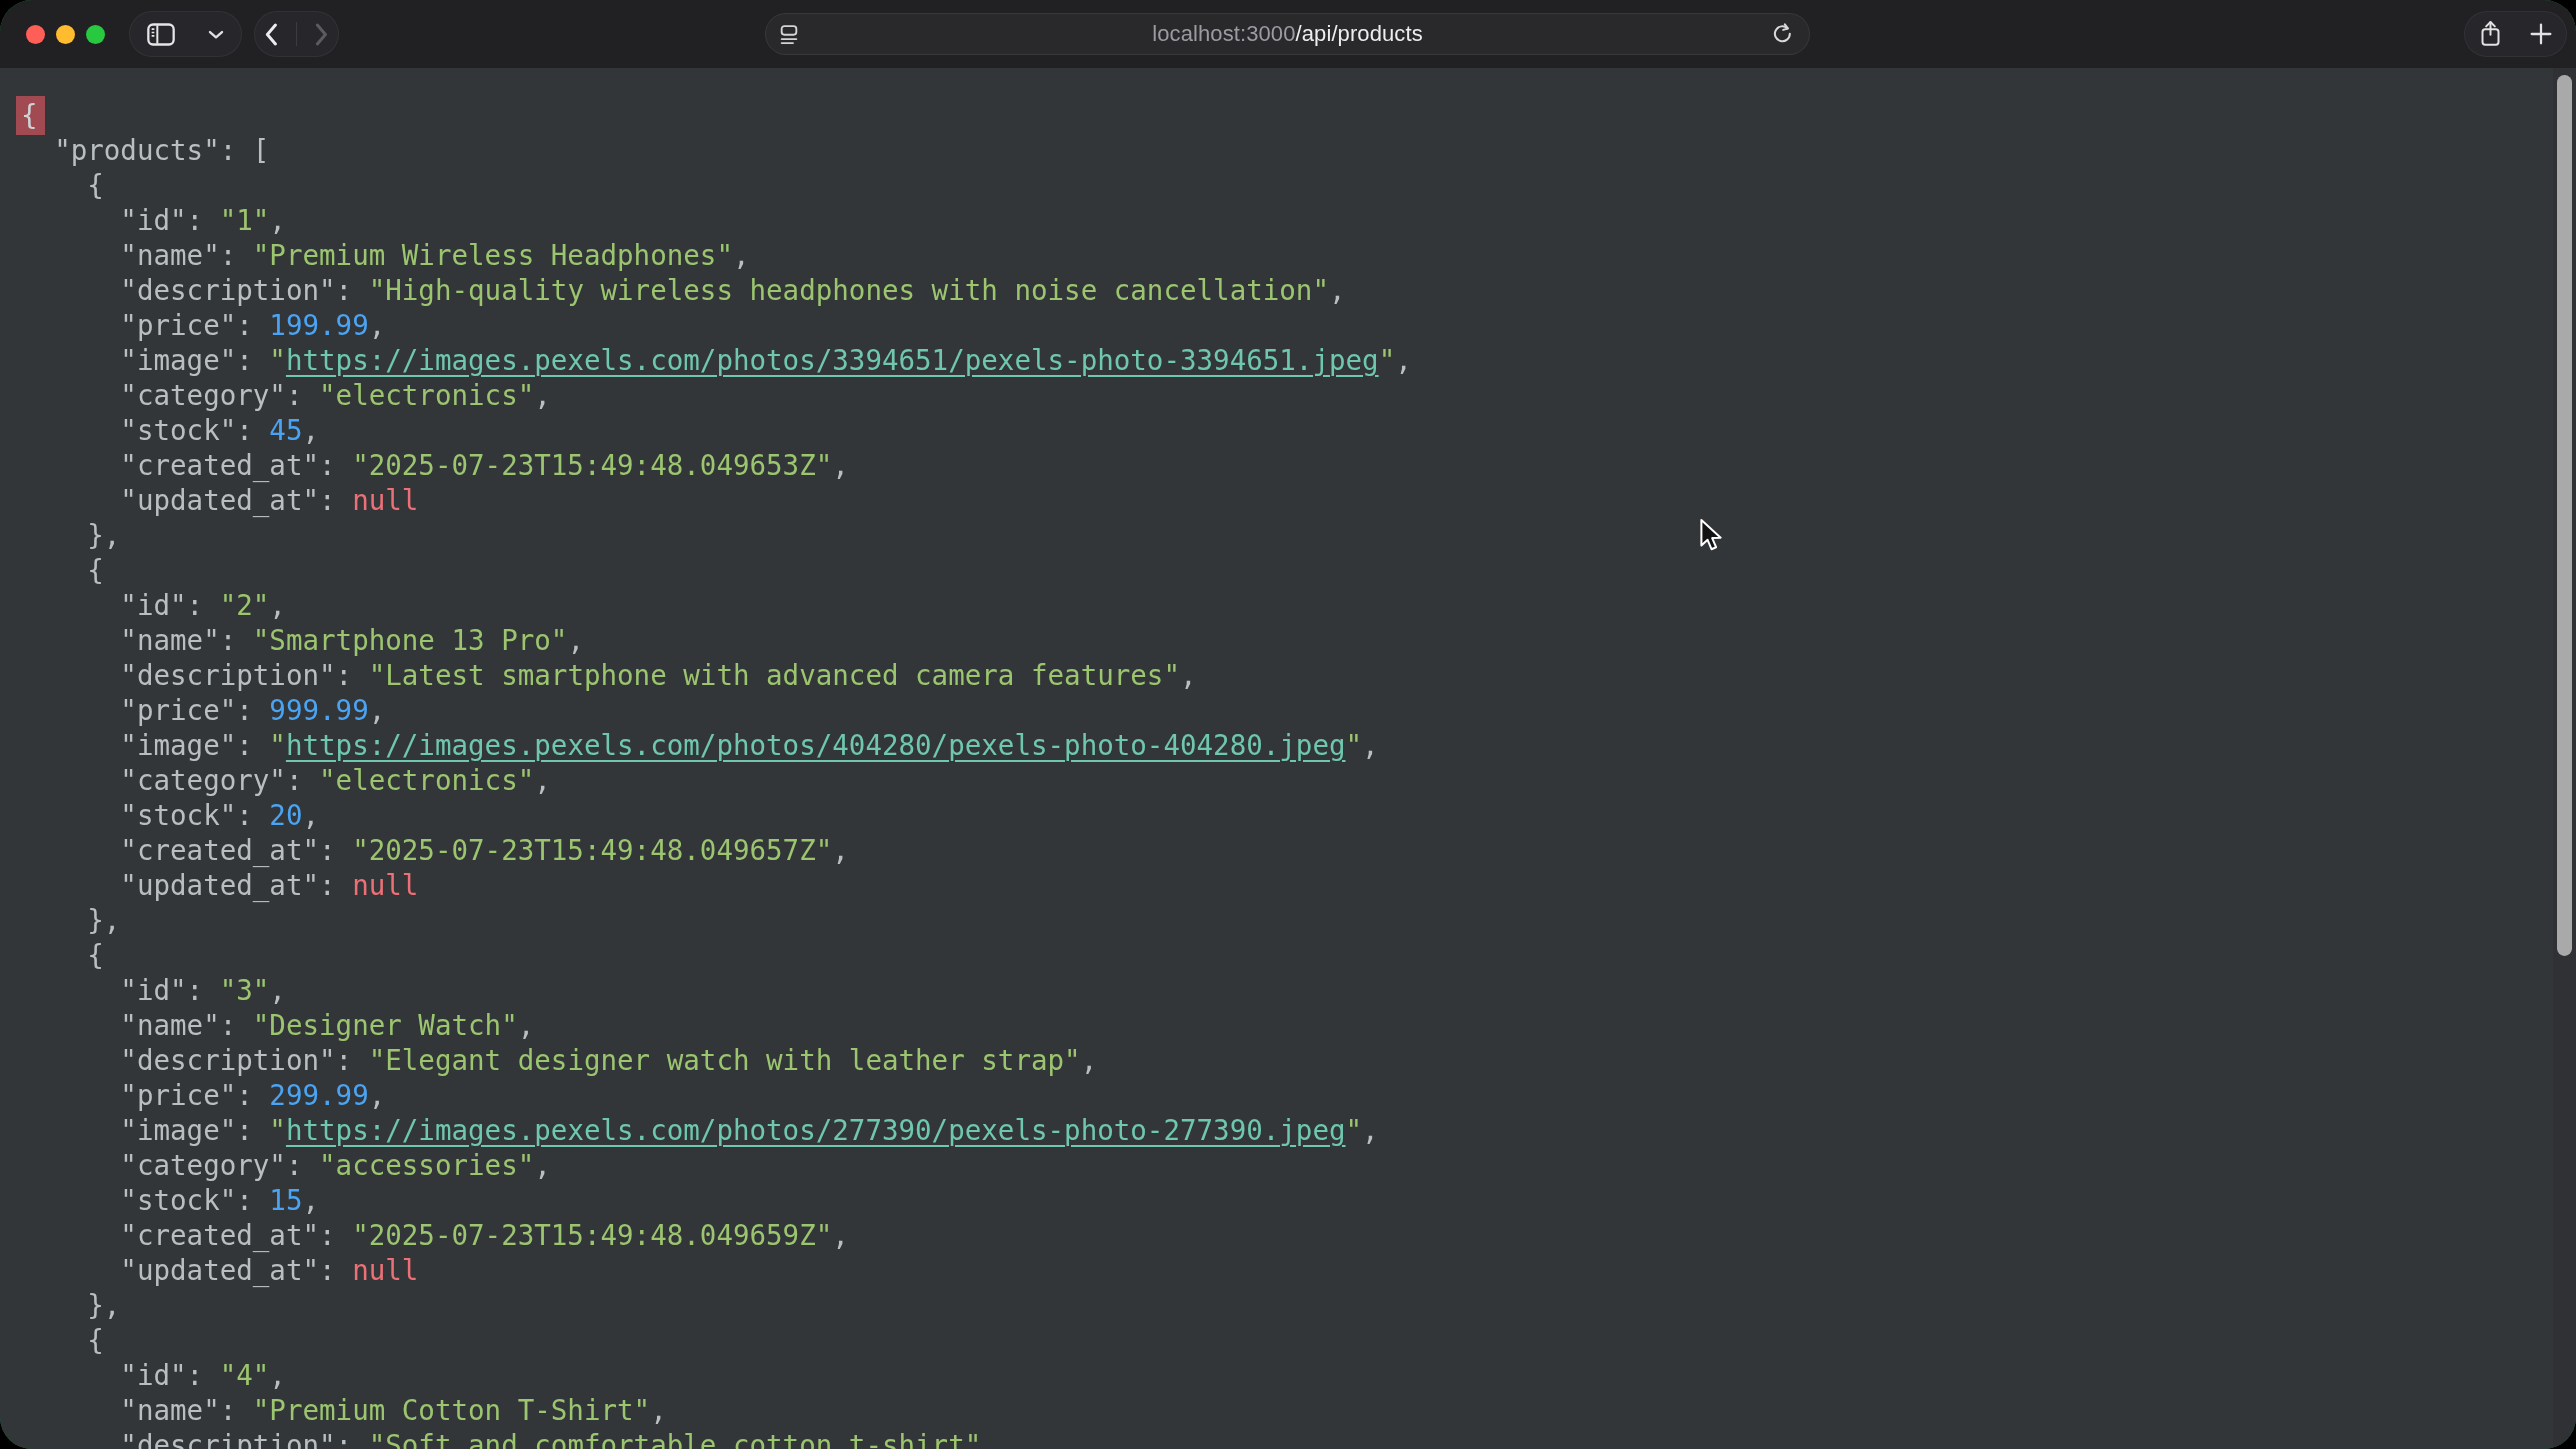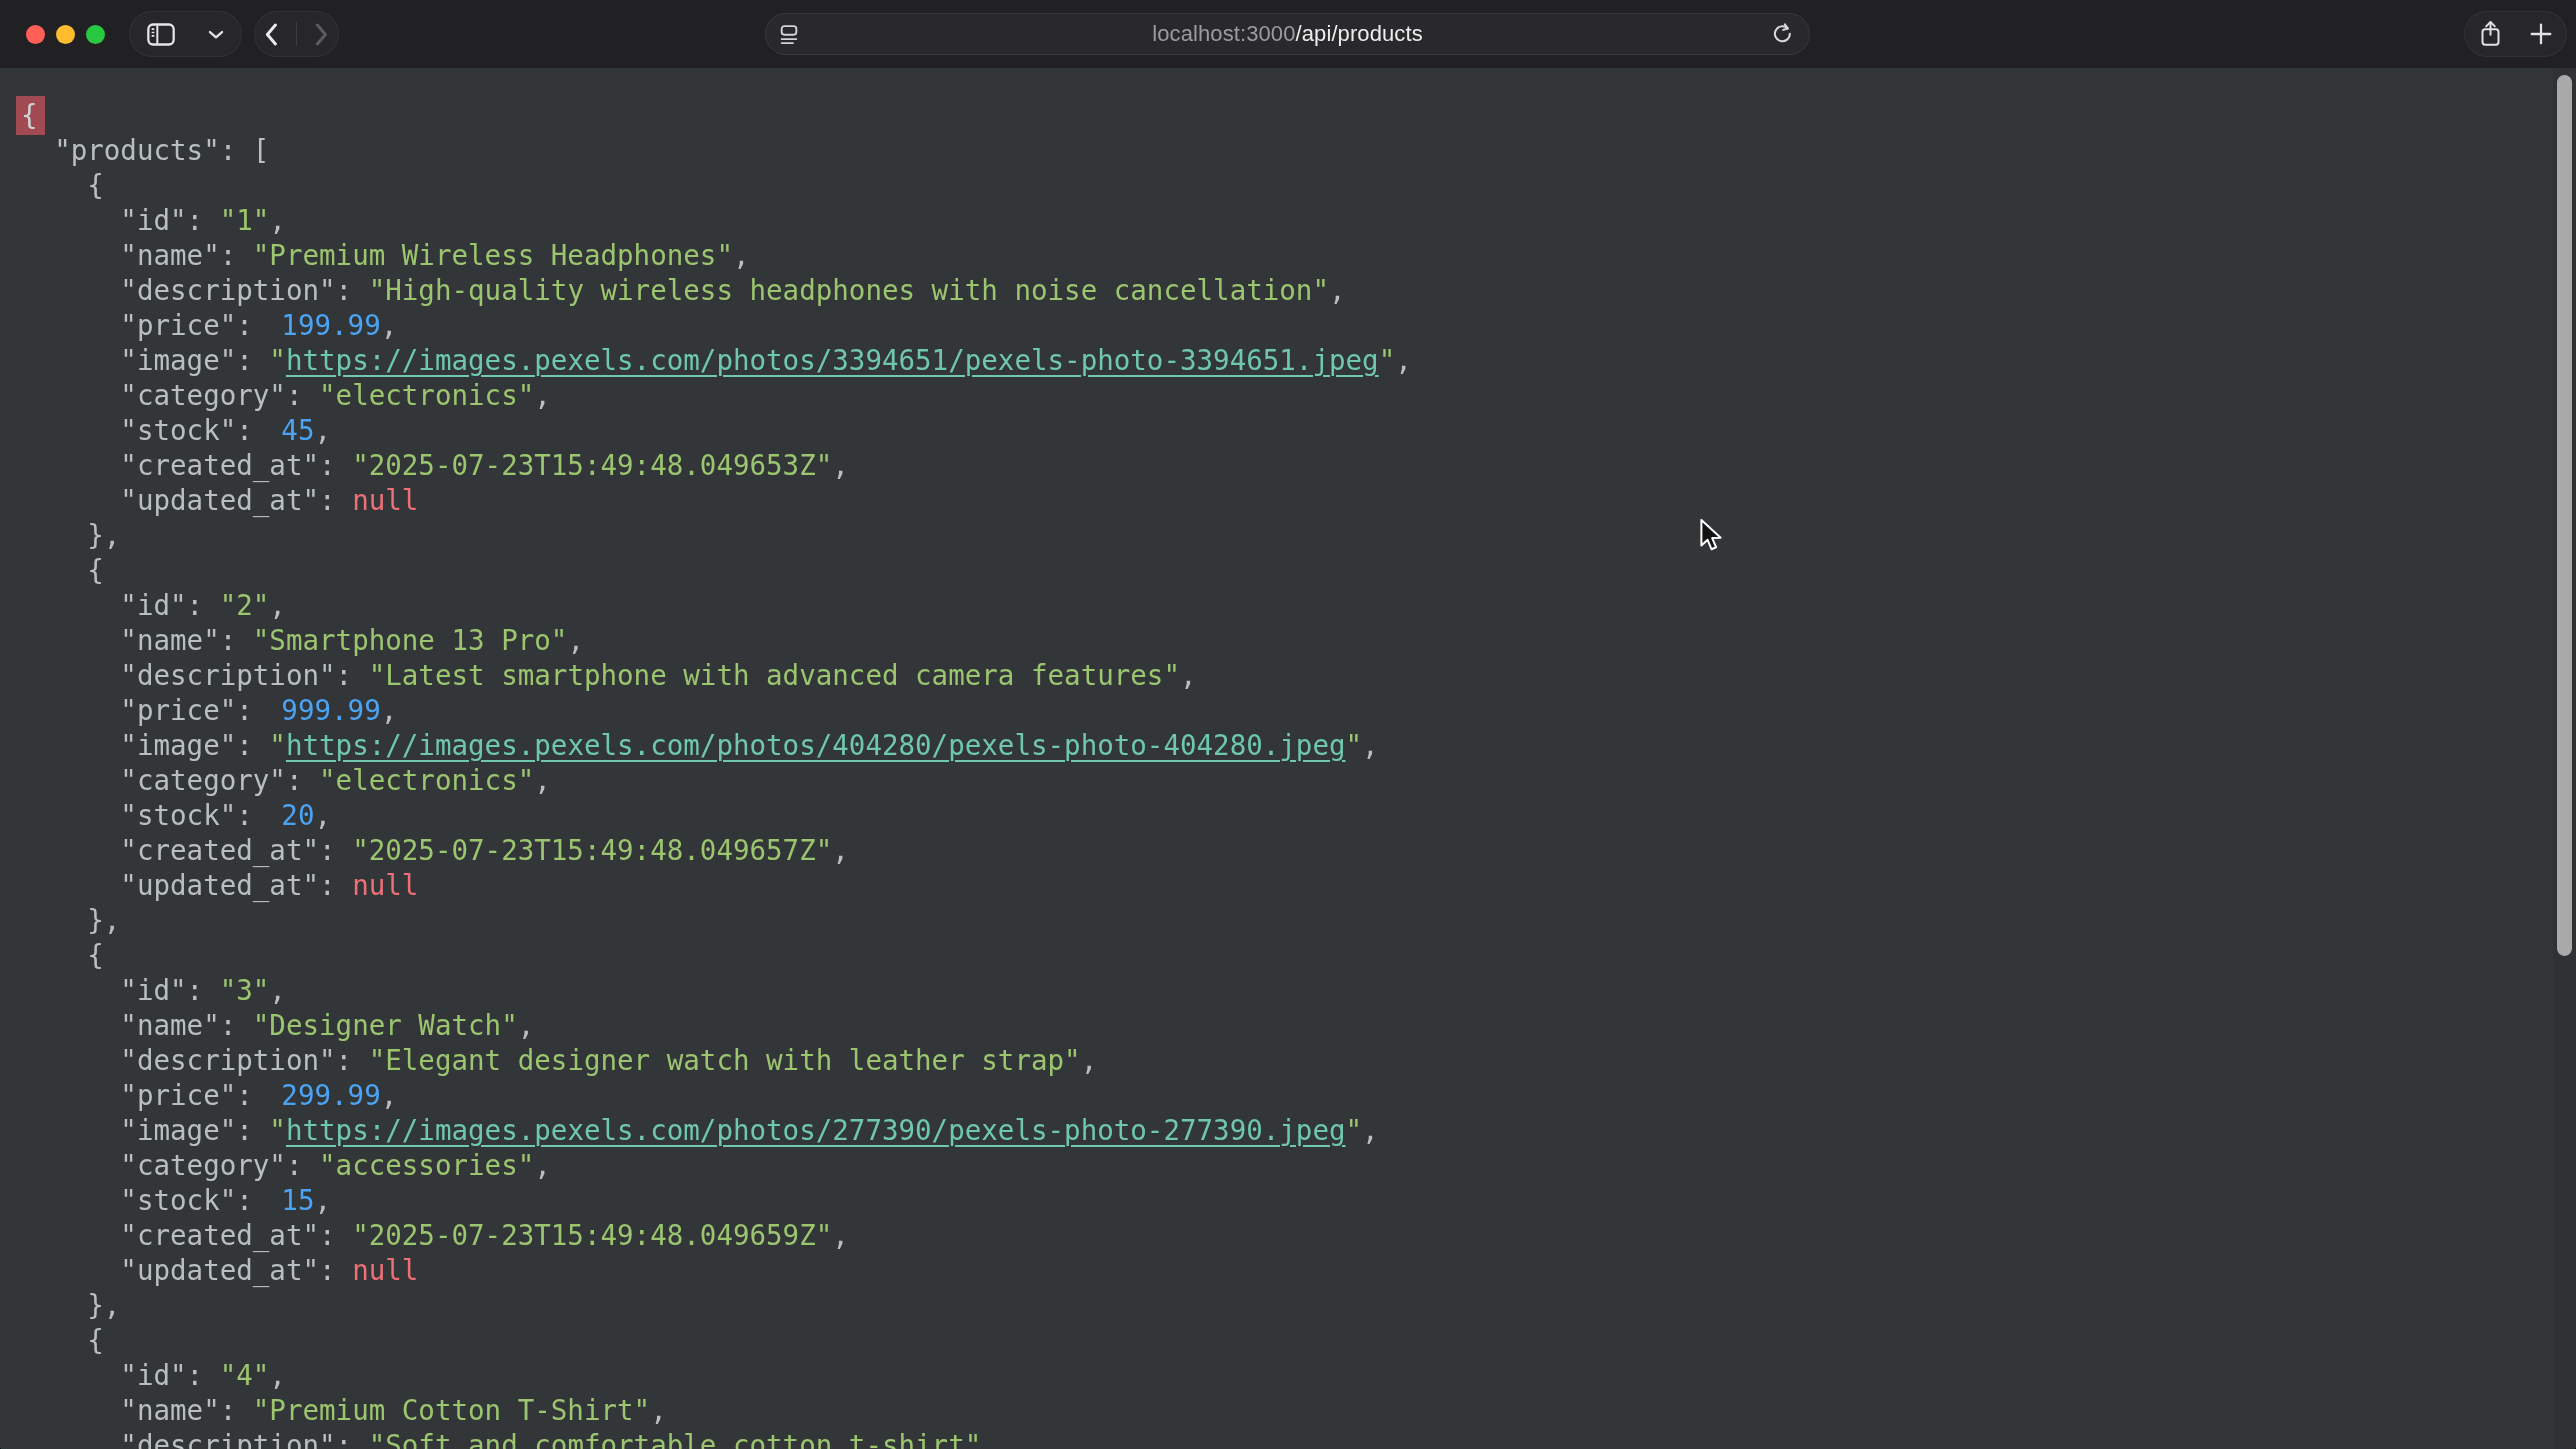--- a/index.html
+++ b/index.html
@@ -1,17 +1,17 @@
 <!DOCTYPE html>
 <html style="font-size:10.7px"><head>
 <meta charset="utf-8">
 <style>
   html,body{margin:0;padding:0;background:#000;width:2576px;height:1449px;overflow:hidden;}
   *{box-sizing:border-box;}
-  .window{position:absolute;inset:0;border-radius:3px;overflow:hidden;background:#15803d;font-family:"Liberation Sans",sans-serif;}
+  .window{position:absolute;inset:0;border-radius:32px;overflow:hidden;background:#15803d;font-family:"Liberation Sans",sans-serif;}
 
   
   .toolbar{position:absolute;top:0;left:0;right:0;height:68px;background:#212124;}
   .traffic{position:absolute;top:25px;left:25.5px;display:flex;gap:11.4px;}
   .light{width:19px;height:19px;border-radius:50%;}
   .pill{position:absolute;top:11.4px;height:46px;border-radius:23.5px;background:#27272b;
         border:1.3px solid rgba(255,255,255,0.055);display:flex;align-items:center;justify-content:space-around;}
   .pill-sidebar{left:129px;width:113px;}
   .pill-nav{left:254px;width:85px;}
   .pill-right{left:2464px;width:103px;}
@@ -26,21 +26,21 @@
   .url-path{color:#eceded;}
   .icon-btn{display:flex;align-items:center;justify-content:center;}
 
   
   .content{position:absolute;top:68px;left:0;right:0;bottom:0;background:#333639;overflow:hidden;}
   .code{margin:0;padding:29.5px 0 0 21px;font-family:"DejaVu Sans Mono",monospace;
         font-size:27.5px;line-height:35px;white-space:pre;color:#b9bfc1;}
   .ln{height:35px;white-space:pre;}
   .tk{color:#b9bfc1;}
   .ts{color:#9cc56f;}
-  .tn{color:#4ba4f3;margin-left:12px;}
+  .tn{color:#4ba4f3;}
   .tu{color:#6fc7ae;text-decoration:underline;text-decoration-thickness:2px;text-underline-offset:4.7px;cursor:pointer;margin-top:16px;}
   .tz{color:#ee7077;}
   .thl{background:#a14a52;color:#ced3d8;padding:2.7px 7.4px 4px 5.4px;margin-left:-5.4px;}
 
   
   .sb-track{position:absolute;top:0;right:0;bottom:0;width:23px;background:rgba(0,0,0,0.08);}
   .sb-thumb{position:absolute;top:7.4px;right:4px;width:14.8px;height:881px;border-radius:7.4px;background:#a9a9a9;}
 
   
   .cursor{position:absolute;left:1696px;top:518px;pointer-events:none;}

